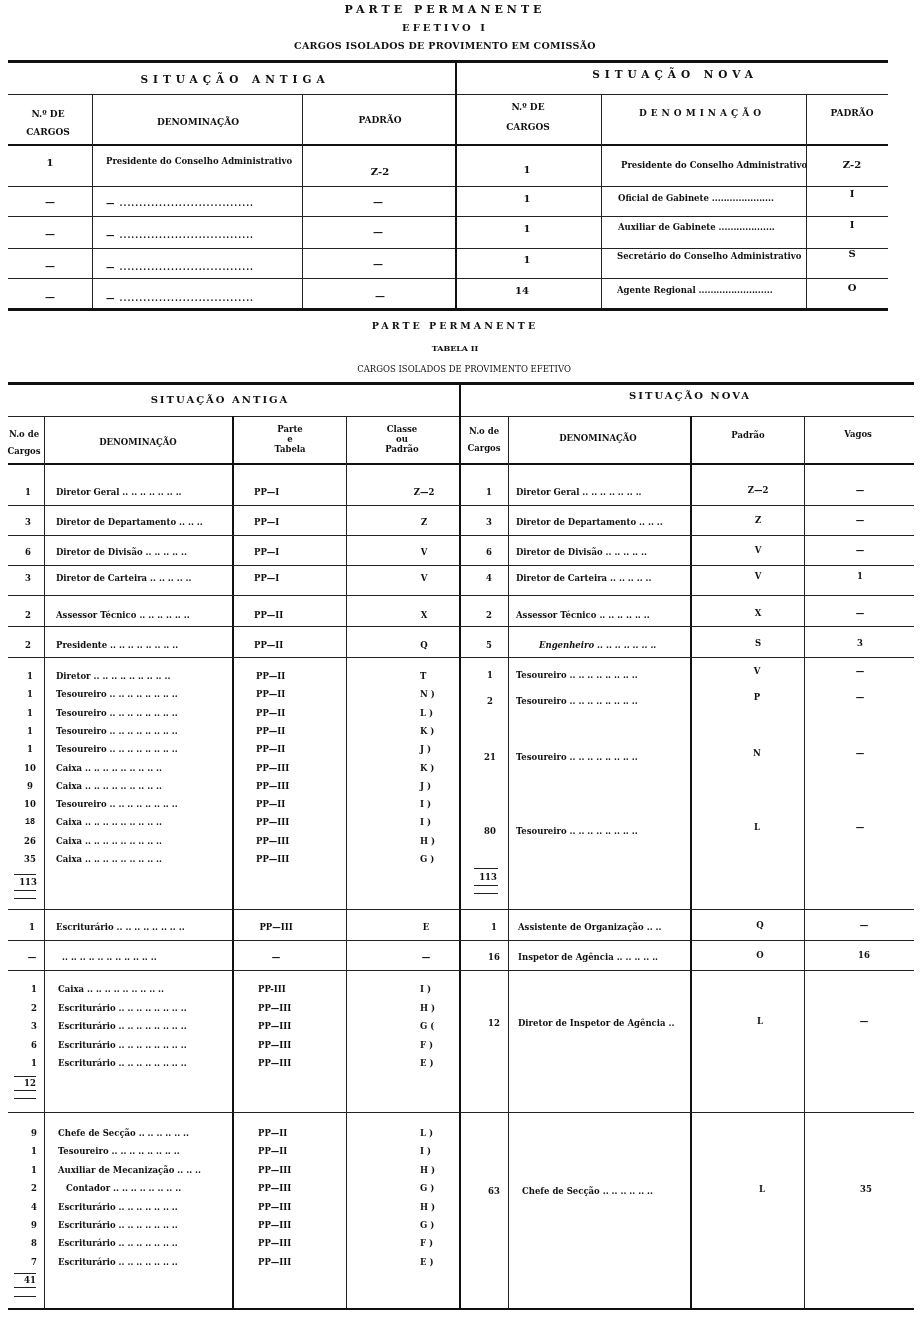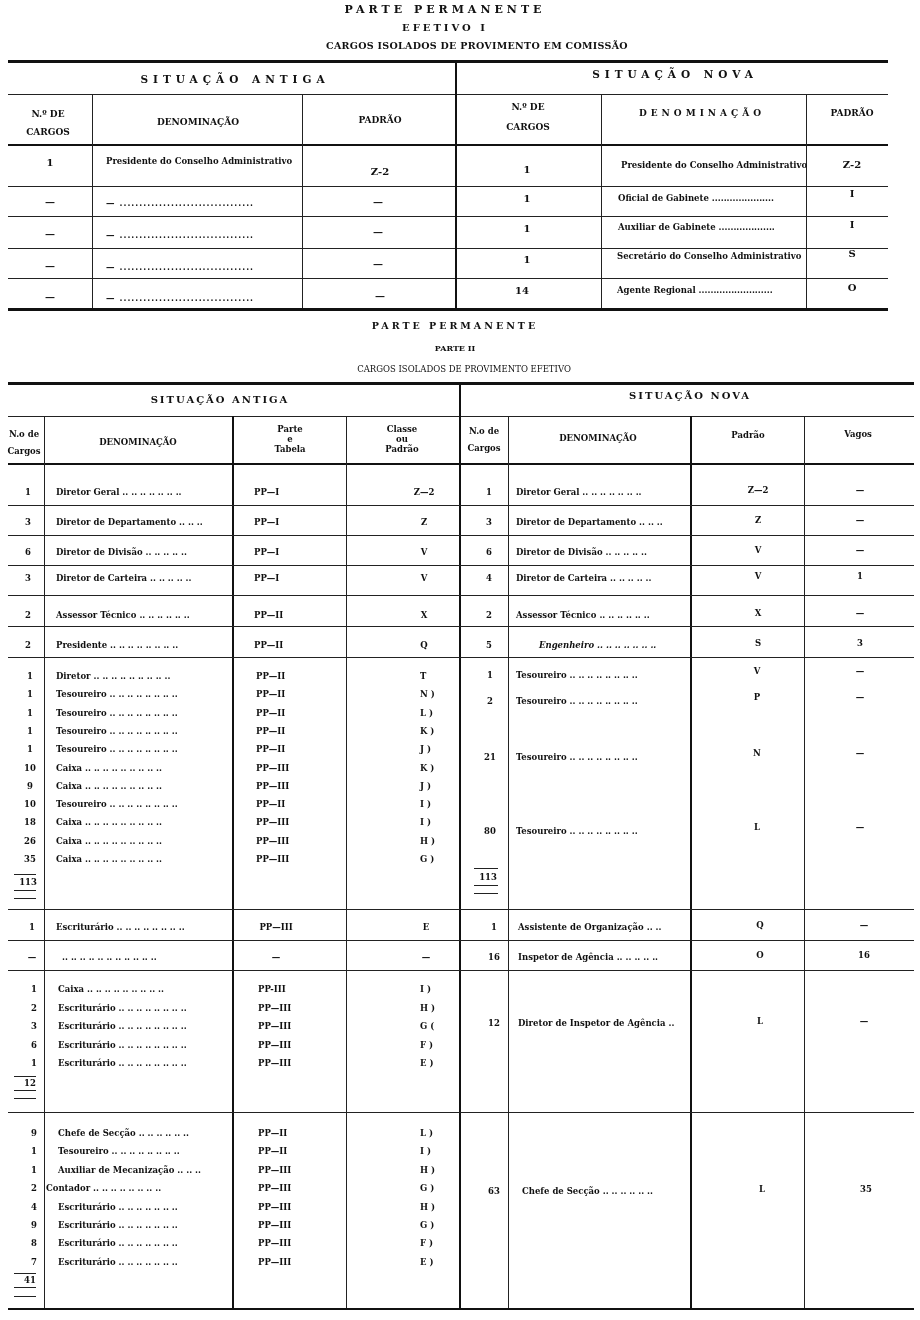--- a/index.html
+++ b/index.html
@@ -19,21 +19,21 @@
   .sm { font-size:9px; font-weight:bold; }
   .xs { font-size:8.5px; line-height:10px; }
   .dots { letter-spacing:1px; }
 </style>
 </head>
 <body>
 
 <div>
   <div class="t c title1" style="left:445px;top:4px;">PARTE PERMANENTE</div>
   <div class="t c title2" style="left:445px;top:22px;">EFETIVO I</div>
-  <div class="t c title3" style="left:445px;top:40px;margin-left:32px;">CARGOS ISOLADOS DE PROVIMENTO EM COMISSÃO</div>
+  <div class="t c title3" style="left:445px;top:40px;">CARGOS ISOLADOS DE PROVIMENTO EM COMISSÃO</div>
 
   <div class="hthick" style="left:8px;top:60px;width:880px;"></div>
   <div class="hline" style="left:8px;top:94px;width:880px;"></div>
   <div class="hthick" style="left:8px;top:144px;width:880px;height:2px;"></div>
   <div class="hline" style="left:8px;top:186px;width:880px;"></div>
   <div class="hline" style="left:8px;top:216px;width:880px;"></div>
   <div class="hline" style="left:8px;top:248px;width:880px;"></div>
   <div class="hline" style="left:8px;top:278px;width:880px;"></div>
   <div class="hthick" style="left:8px;top:308px;width:880px;"></div>
 
@@ -96,21 +96,21 @@
     <div class="t xs dots" style="left:106px;top:293px;">— ..................................</div>
     <div class="t c" style="left:380px;top:290px;">—</div>
     <div class="t c" style="left:522px;top:285px;">14</div>
     <div class="t xs" style="left:617px;top:285px;">Agente Regional .........................</div>
     <div class="t c" style="left:852px;top:282px;">O</div>
   </div>
 </div>
 
 <div>
   <div class="t c" style="left:455px;top:320px;font-size:9.5px;letter-spacing:3px;">PARTE PERMANENTE</div>
-  <div class="t c" style="left:455px;top:342px;font-size:8px;">PARTE II</div>
+  <div class="t c" style="left:455px;top:342px;font-size:8px;">TABELA II</div>
   <div class="t c" style="left:464px;top:363px;font-size:8.5px;font-weight:normal;">CARGOS ISOLADOS DE PROVIMENTO EFETIVO</div>
 
   <div class="hthick" style="left:8px;top:382px;width:906px;"></div>
   <div class="hline" style="left:8px;top:416px;width:906px;"></div>
   <div class="hthick" style="left:8px;top:463px;width:906px;height:2px;"></div>
   <div class="hthick" style="left:8px;top:1308px;width:906px;height:2px;"></div>
 
   <div class="vthick" style="left:459px;top:385px;height:923px;"></div>
   <div class="vline" style="left:44px;top:416px;height:892px;"></div>
   <div class="vthick" style="left:232px;top:416px;height:892px;"></div>
@@ -253,21 +253,21 @@
         <div class="t xs" style="left: 256px; top: 780.8px;">PP—III</div>
         <div class="t xs" style="left: 420px; top: 780.8px;">J )</div>
       </div>
       <div>
         <div class="t xs c" style="left: 30px; top: 799.1px;">10</div>
         <div class="t xs" style="left: 56px; top: 799.1px;">Tesoureiro .. .. .. .. .. .. .. ..</div>
         <div class="t xs" style="left: 256px; top: 799.1px;">PP—II</div>
         <div class="t xs" style="left: 420px; top: 799.1px;">I )</div>
       </div>
       <div>
-        <div class="t xs c" style="left: 30px; top: 817.4px;">18</div>
+        <div class="t xs c" style="left: 30px; top: 817.4px; font-family: Liberation Mono, monospace;">18</div>
         <div class="t xs" style="left: 56px; top: 817.4px;">Caixa .. .. .. .. .. .. .. .. ..</div>
         <div class="t xs" style="left: 256px; top: 817.4px;">PP—III</div>
         <div class="t xs" style="left: 420px; top: 817.4px;">I )</div>
       </div>
       <div>
         <div class="t xs c" style="left: 30px; top: 835.7px;">26</div>
         <div class="t xs" style="left: 56px; top: 835.7px;">Caixa .. .. .. .. .. .. .. .. ..</div>
         <div class="t xs" style="left: 256px; top: 835.7px;">PP—III</div>
         <div class="t xs" style="left: 420px; top: 835.7px;">H )</div>
       </div>
@@ -386,21 +386,21 @@
         <div class="t xs" style="left: 420px; top: 1146.4px;">I )</div>
       </div>
       <div>
         <div class="t xs c" style="left: 34px; top: 1164.8px;">1</div>
         <div class="t xs" style="left: 58px; top: 1164.8px;">Auxiliar de Mecanização .. .. ..</div>
         <div class="t xs" style="left: 258px; top: 1164.8px;">PP—III</div>
         <div class="t xs" style="left: 420px; top: 1164.8px;">H )</div>
       </div>
       <div>
         <div class="t xs c" style="left: 34px; top: 1183.2px;">2</div>
-        <div class="t xs" style="left: 46px; top: 1183.2px;">Contador .. .. .. .. .. .. .. ..</div>
+        <div class="t xs" style="left: 66px; top: 1183.2px;">Contador .. .. .. .. .. .. .. ..</div>
         <div class="t xs" style="left: 258px; top: 1183.2px;">PP—III</div>
         <div class="t xs" style="left: 420px; top: 1183.2px;">G )</div>
       </div>
       <div>
         <div class="t xs c" style="left: 34px; top: 1201.6px;">4</div>
         <div class="t xs" style="left: 58px; top: 1201.6px;">Escriturário .. .. .. .. .. .. ..</div>
         <div class="t xs" style="left: 258px; top: 1201.6px;">PP—III</div>
         <div class="t xs" style="left: 420px; top: 1201.6px;">H )</div>
       </div>
       <div>

